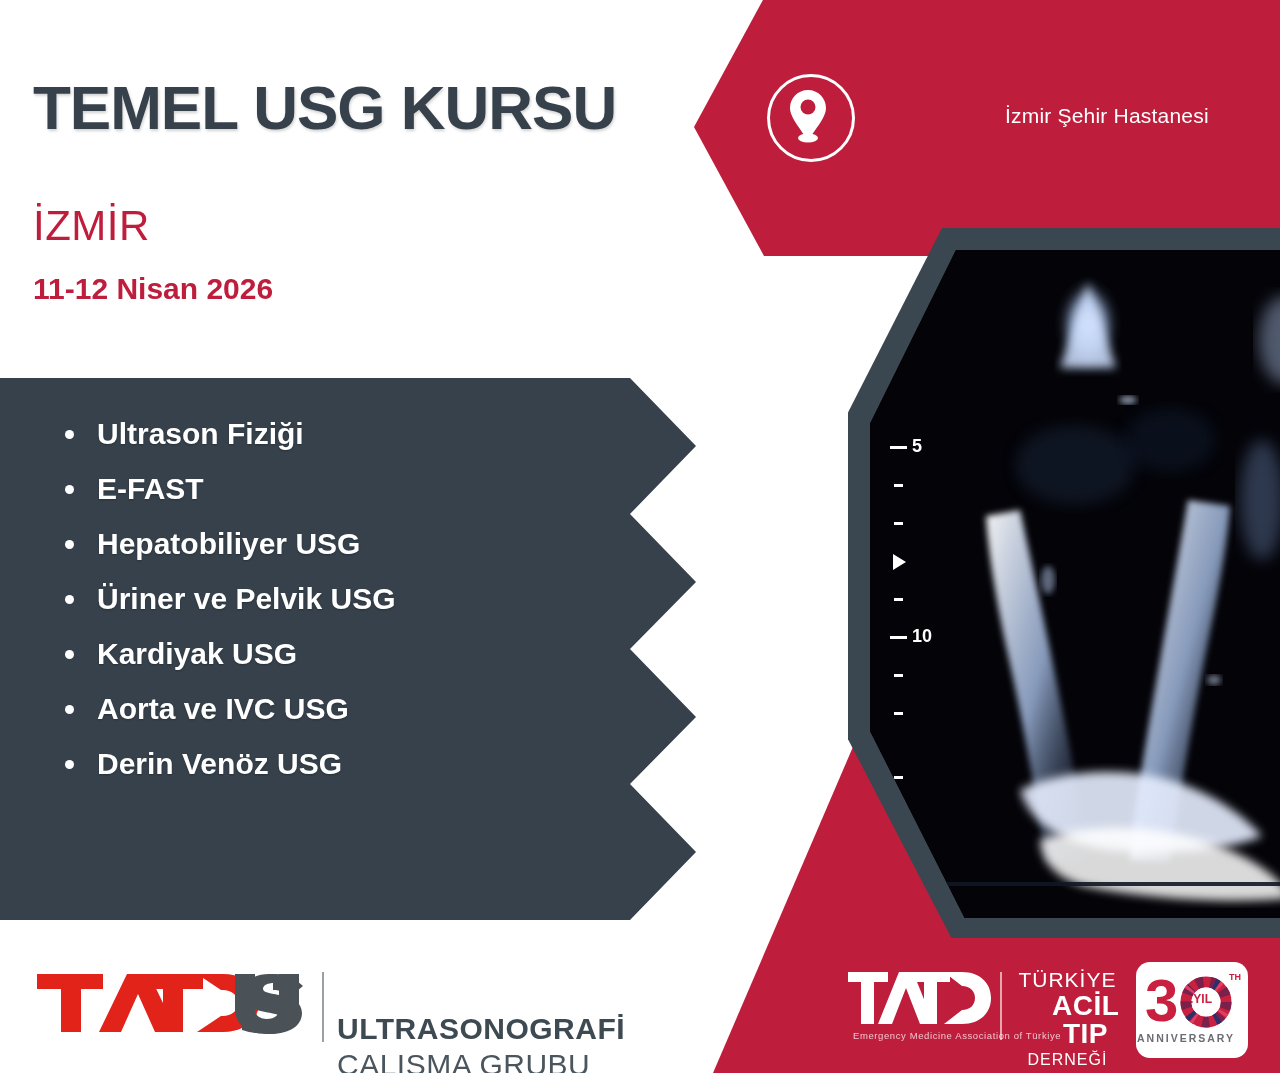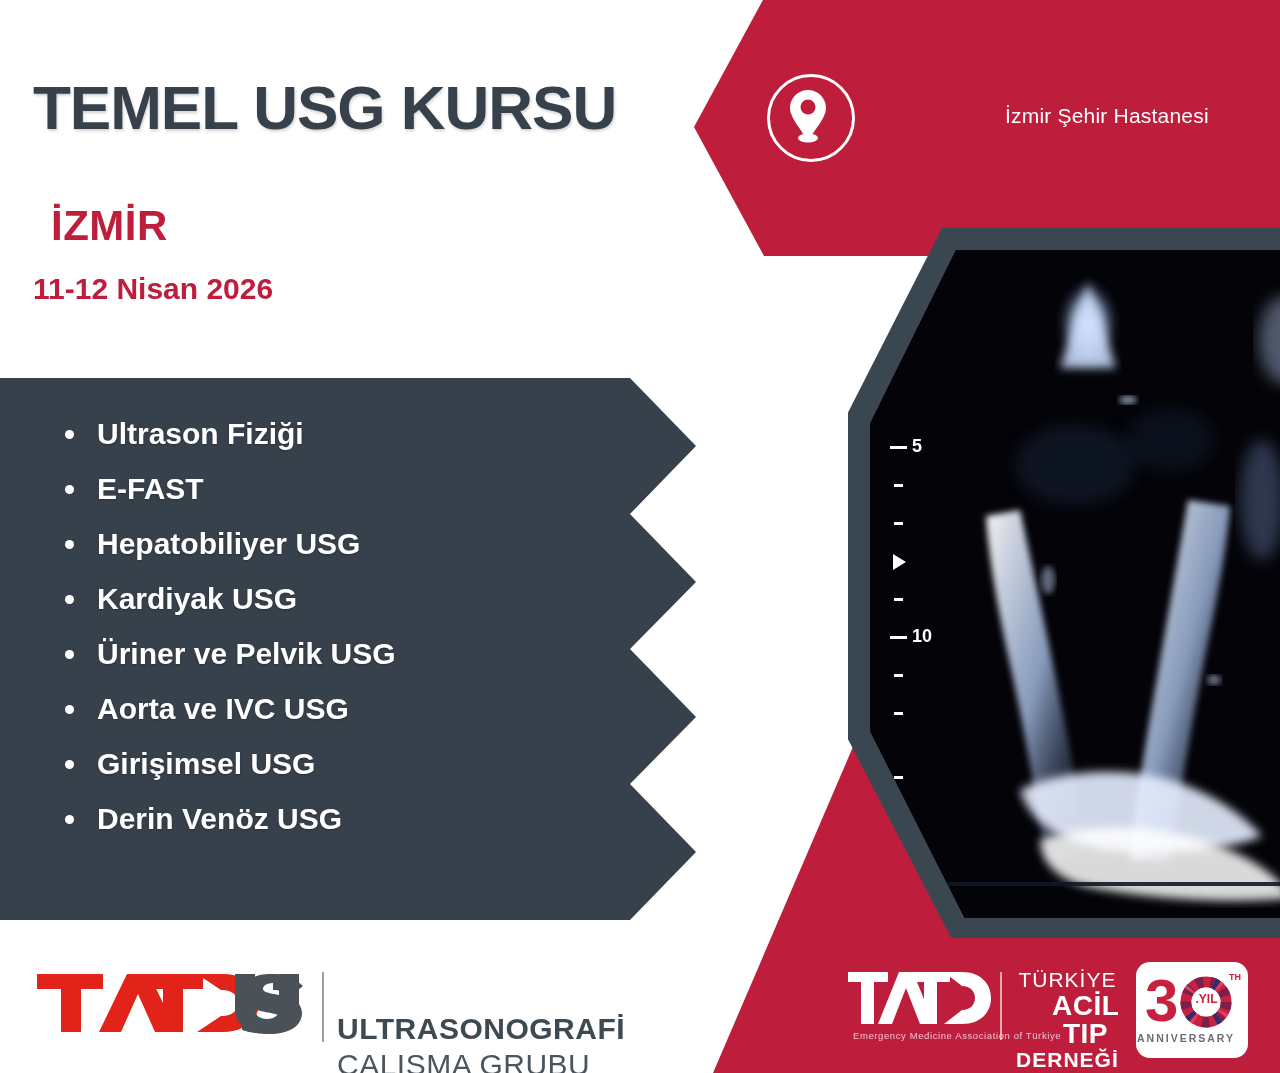--- a/index.html
+++ b/index.html
@@ -61,21 +61,21 @@
 
   
   .course-title{
     position:absolute; left:33px; top:72px;
     font-size:62px; font-weight:700; color:#36414B; letter-spacing:-1px;
     text-shadow:1px 2px 3px rgba(0,0,0,.18);
     white-space:nowrap;
   }
   .city{
     position:absolute; left:33px; top:202px;
-    font-size:42px; font-weight:700; color:#BE1E3C; letter-spacing:.5px;margin-left:18px;
+    font-size:42px; font-weight:400; color:#BE1E3C; letter-spacing:.5px;
   }
   .dates{
     position:absolute; left:33px; top:272px;
     font-size:30px; font-weight:700; color:#BE1E3C;
   }
 
   
   .topics-panel{
     position:absolute; left:0; top:378px; width:700px; height:542px;
     background:#36414B;
@@ -122,29 +122,29 @@
   .tatd-block{position:absolute; left:848px; top:968px; height:82px;}
   .tatd-mark{position:absolute; left:0; top:2px;}
   .tatd-tag{position:absolute; left:5px; top:62px; font-size:9.5px;
             color:#F3C4CE; letter-spacing:.6px; white-space:nowrap;
             font-family:"Liberation Sans",sans-serif;}
   .tatd-div{position:absolute; left:152px; top:4px; width:2px; height:68px;
             background:rgba(255,255,255,.6);}
   .tatd-txt{position:absolute; left:168px; top:0px; color:#fff;text-align:center;}
   .t-l1{font-size:21px; font-weight:400; letter-spacing:1px; line-height:24px;}
   .t-l2{font-size:28px; font-weight:700; letter-spacing:.5px; line-height:28px;margin-left:36px;}
-  .t-l3{font-size:21px; font-weight:700; letter-spacing:1px; line-height:24px;}
+  .t-l3{font-size:16px; font-weight:400; letter-spacing:1px; line-height:24px;}
 
   
   .anniv{position:absolute; left:1136px; top:962px; width:112px; height:96px;
          background:#ffffff; border-radius:14px;}
   .anniv .big3{position:absolute; left:9px; top:9px; font-size:60px; font-weight:800;
                color:#C9203F; line-height:60px; font-family:"Liberation Sans",sans-serif;}
   .anniv .ring{position:absolute; left:44px; top:14px; width:52px; height:52px;}
-  .anniv .yil{position:absolute; left:54px; top:30px; width:33px; text-align:center;
+  .anniv .yil{position:absolute; left:54px; top:30px; width:33px; text-align:left;
               font-size:12px; font-weight:800; color:#C9203F;}
   .anniv .th{position:absolute; left:93px; top:10px; font-size:9px; font-weight:700;
              color:#C9203F;}
   .anniv .annivtxt{position:absolute; left:0; top:70px; width:100px; text-align:center;
                    font-size:10.5px; font-weight:700; color:#6B6B72; letter-spacing:2px;}
 </style>
 </head>
 <body>
 
 <div id="poster">
@@ -229,24 +229,23 @@
 
   <div class="course-title">TEMEL USG KURSU</div>
   <div class="city">İZMİR</div>
   <div class="dates">11-12 Nisan 2026</div>
 
   <div class="topics-panel"></div>
   <ul class="topics">
     <li><span class="dot"></span><span>Ultrason Fiziği</span></li>
     <li><span class="dot"></span><span>E-FAST</span></li>
     <li><span class="dot"></span><span>Hepatobiliyer USG</span></li>
+    <li><span class="dot"></span><span>Üriner ve Pelvik USG</span></li>
     <li><span class="dot"></span><span>Kardiyak USG</span></li>
-    <li><span class="dot"></span><span>Üriner ve Pelvik USG</span></li>
     <li><span class="dot"></span><span>Aorta ve IVC USG</span></li>
-    <li><span class="dot"></span><span>Girişimsel USG</span></li>
     <li><span class="dot"></span><span>Derin Venöz USG</span></li>
   </ul>
 
   <div class="tatdus">
     <svg class="mark" width="270" height="62" viewBox="0 0 270 62">
 
       <path d="M0 2 L66 2 L66 17 L44 17 L44 60 L24 60 L24 17 L0 17 Z" fill="#E2231A"></path>
 
       <path d="M62 60 L90 2 L112 2 L140 60 L118 60 L101 22 L84 60 Z" fill="#E2231A"></path>
 

